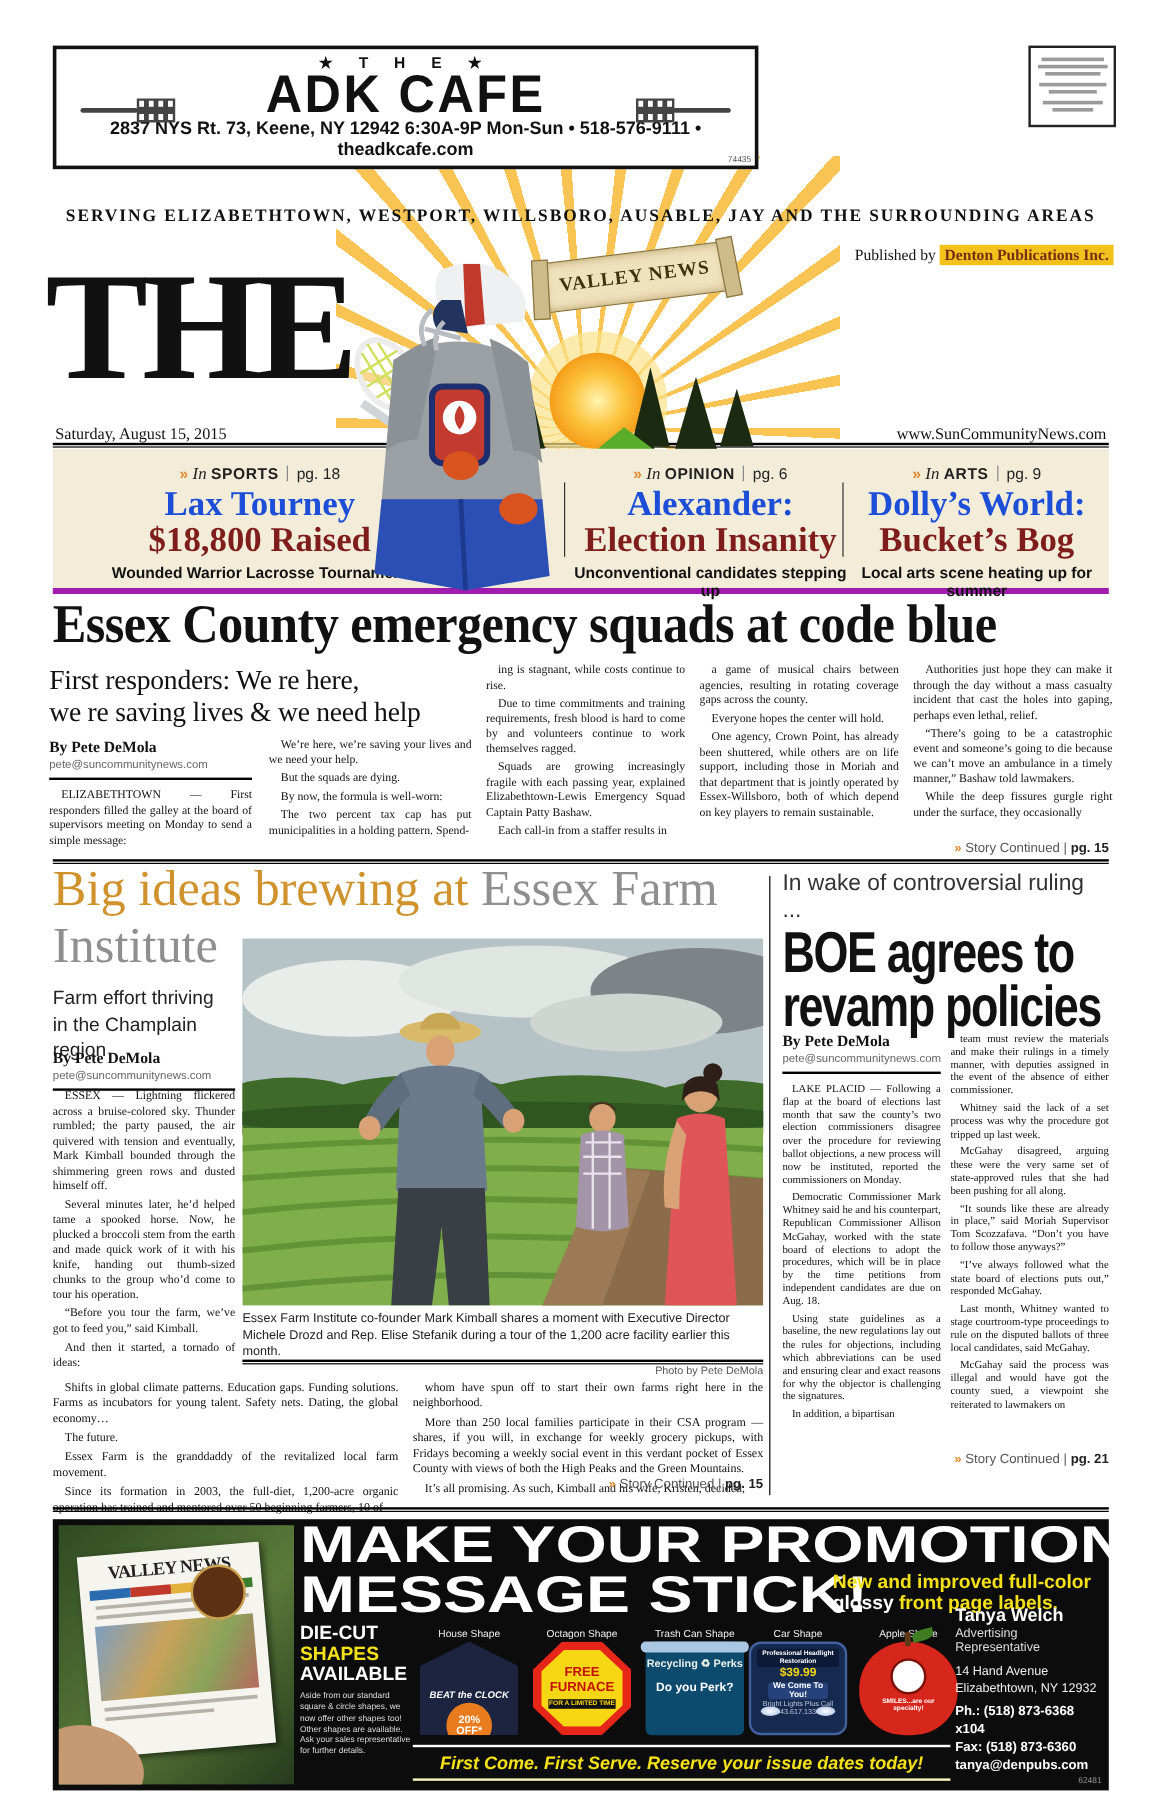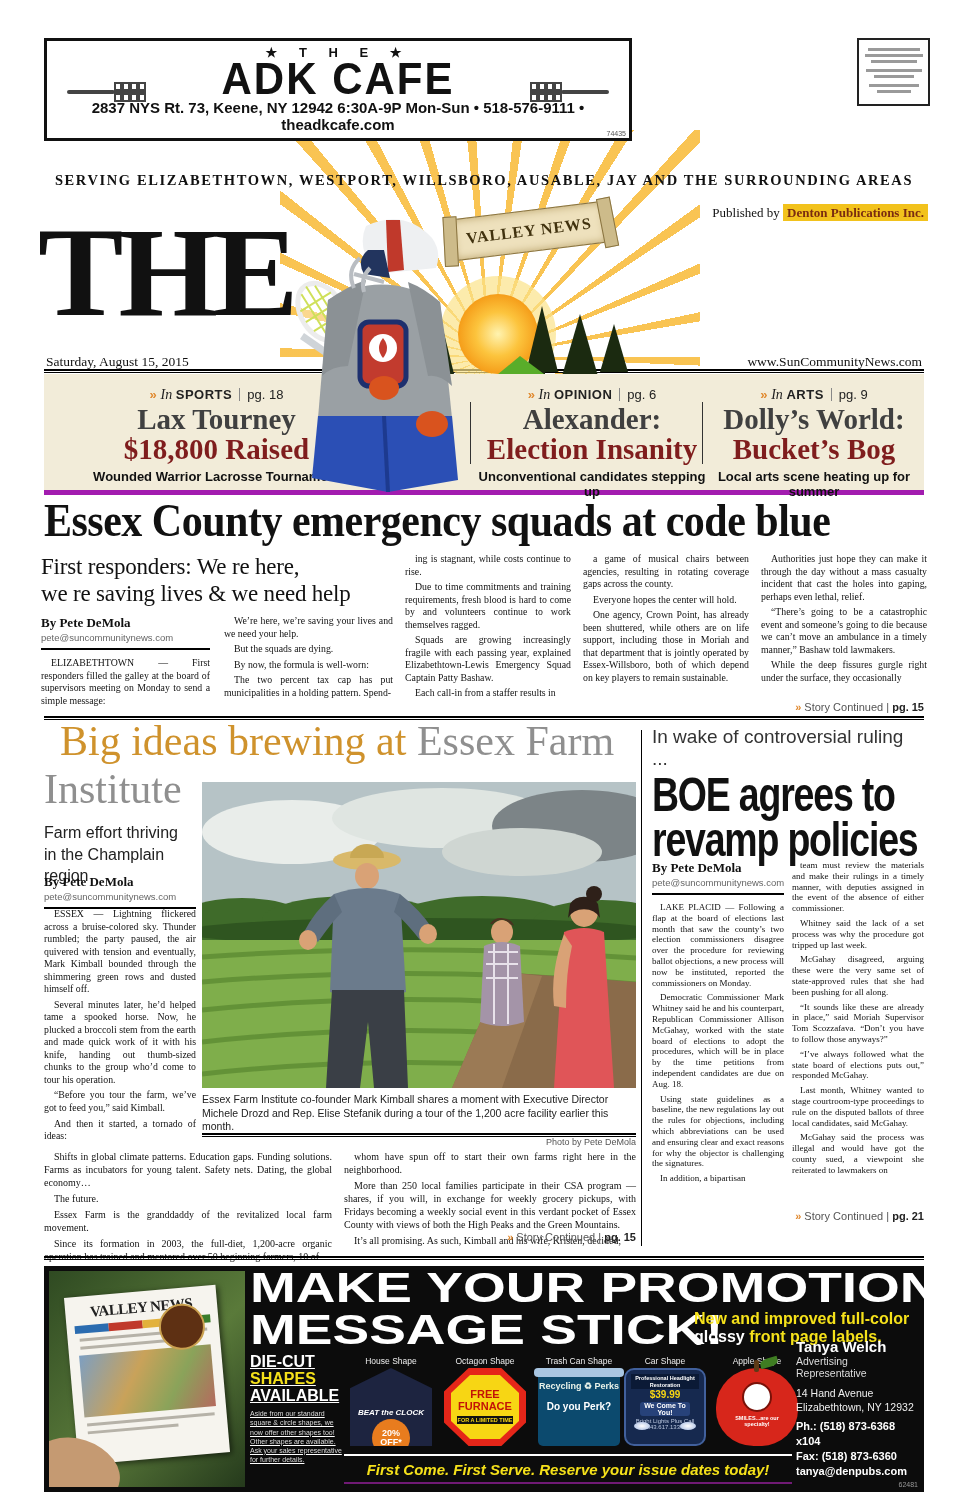--- a/index.html
+++ b/index.html
@@ -40,21 +40,21 @@
   .teasers{left:44px;top:374px;width:880px;height:116px;background:#f2ecd9;border-bottom:5px solid #a21caf;z-index:1;}
   .tz{position:absolute;top:13px;text-align:center;}
   .tz1{left:0;width:345px;}
   .tz2{left:428px;width:240px;}
   .tz3{left:662px;width:216px;}
   .kick{font:13px "Liberation Sans",sans-serif;color:#222;}
   .kick .arrow{color:#e0892f;font-weight:800;}
   .kick .inw{font:italic 14px "Liberation Serif",serif;}
   .kick .sec{font:800 13px "Liberation Sans",sans-serif;letter-spacing:.5px;}
   .kick .pipe{display:inline-block;border-left:1px solid #888;height:13px;margin:0 7px -2px 7px;}
-  .t1{font:700 29px/1.02 "Liberation Serif",serif;color:#404040;margin-top:2px;}
+  .t1{font:700 29px/1.02 "Liberation Serif",serif;color:#1d4ed8;margin-top:2px;}
   .t2{font:700 29px/1.02 "Liberation Serif",serif;color:#7f1d1d;}
   .tsub{font:600 13px "Liberation Sans",sans-serif;margin-top:5px;color:#111;}
   .vd{position:absolute;top:28px;width:1px;height:62px;background:#333;}
   
   .h1wrap{left:44px;top:497px;width:880px;}
   .h1wrap h1{margin:0;font:700 42px/1.05 "Liberation Serif",serif;letter-spacing:-.5px;transform:scaleY(1.08);transform-origin:top left;}
   .lead{left:44px;top:553px;width:880px;height:160px;display:flex;gap:12px;justify-content:center;}
   .leadL{width:352px;flex:none;position:relative;}
   .sh{font:23px/1.18 "Liberation Serif",serif;letter-spacing:-.2px;}
   .leadLcols{display:flex;gap:14px;margin-top:8px;}
@@ -64,21 +64,21 @@
   .byrule{height:2px;background:#000;margin:5px 0 7px;}
   .bt p{font:9.8px/1.28 "Liberation Serif",serif;text-align:justify;text-indent:10px;margin:0 0 3px;}
   .col{width:166px;flex:none;}
   .cont{font:11px "Liberation Sans",sans-serif;color:#555;text-align:right;}
   .cont .arrow{color:#e0892f;font-weight:800;}
   .cont b{color:#222;}
   .lead .cont{position:absolute;right:0;bottom:0;}
   
   .sec2{left:44px;top:726px;width:880px;height:528px;}
   .farm{position:absolute;left:0;top:0;width:592px;height:528px;}
-  .fh1{position:absolute;left:16px;top:-6px;font:42px/1 "Liberation Serif",serif;white-space:nowrap;}
+  .fh1{position:absolute;left:0;top:-6px;font:42px/1 "Liberation Serif",serif;white-space:nowrap;}
   .fh1 .o{color:#cf922c;}
   .fh1 .g{color:#8f8f8f;}
   .fh2{position:absolute;left:0;top:42px;font:42px/1 "Liberation Serif",serif;color:#8f8f8f;}
   .fdeck{position:absolute;left:0;top:96px;width:150px;font:16px/1.35 "Liberation Sans",sans-serif;color:#222;}
   .fby{position:absolute;left:0;top:148px;width:152px;}
   .fcol1{position:absolute;left:0;top:182px;width:152px;}
   .photo{position:absolute;left:158px;top:56px;width:434px;height:306px;}
   .caption{position:absolute;left:158px;top:367px;width:434px;font:10.5px/1.3 "Liberation Sans",sans-serif;color:#222;}
   .credit{text-align:right;font:9px "Liberation Sans",sans-serif;color:#555;margin-top:3px;}
   .caprule{position:absolute;left:158px;top:407px;width:434px;height:4px;border-top:2px solid #000;border-bottom:1px solid #000;box-sizing:border-box;}
@@ -102,21 +102,21 @@
   .paper .strip{display:flex;height:8px;margin:4px 8px;}
   .paper .strip div{flex:1;}
   .paper .tl{height:3px;background:#b6b2a8;margin:5px 12px;}
   .paper .pic{height:62px;margin:6px 10px;background:linear-gradient(120deg,#7d9fc2,#c9a25a 40%,#8aa35a 70%,#b56a5e);}
   .badge{position:absolute;right:14px;top:16px;width:42px;height:42px;border-radius:50%;background:#5e3013;border:2px solid #caa14f;color:#f2d9a0;font:5px "Liberation Sans",sans-serif;display:flex;align-items:center;justify-content:center;text-align:center;transform:rotate(8deg);}
   .hand{position:absolute;left:-18px;bottom:-16px;width:90px;height:64px;background:#c59a72;border-radius:50% 50% 40% 40%;transform:rotate(18deg);}
   .adl1{position:absolute;left:206px;top:0px;font:800 44px/1 "Liberation Sans",sans-serif;letter-spacing:0px;transform:scale(1.25,0.98);transform-origin:top left;white-space:nowrap;}
   .adl2{position:absolute;left:206px;top:42px;font:800 44px/1 "Liberation Sans",sans-serif;transform:scale(1.25,0.98);transform-origin:top left;white-space:nowrap;}
   .adtag{position:absolute;left:650px;top:44px;width:225px;font:700 16px/1.15 "Liberation Sans",sans-serif;color:#f5e11a;}
   .adtag .w{color:#fff;font-weight:800;}
-  .diecut{position:absolute;left:206px;top:88px;width:96px;text-decoration:underline;}
+  .diecut{position:absolute;left:206px;top:88px;width:96px;}
   .diecut .d1,.diecut .d3{font:800 16px/1.05 "Liberation Sans",sans-serif;color:#fff;}
   .diecut .d2{font:800 16px/1.05 "Liberation Sans",sans-serif;color:#f5e11a;}
   .diecut .dp{font:7px/1.3 "Liberation Sans",sans-serif;color:#ddd;margin-top:5px;}
   .shape-label{position:absolute;top:90px;font:8.5px "Liberation Sans",sans-serif;color:#eee;text-align:center;width:86px;}
   .sticker{position:absolute;top:102px;width:82px;height:78px;}
   .st-house{left:306px;background:#1d2440;clip-path:polygon(50% 0,100% 26%,100% 100%,0 100%,0 26%);}
   .st-house .b1{font:700 italic 8px "Liberation Sans",sans-serif;color:#fff;text-align:center;margin-top:40px;}
   .st-house .circ{width:38px;height:38px;border-radius:50%;background:#e87c1e;color:#fff;font:800 9px/1 "Liberation Sans",sans-serif;display:flex;align-items:center;justify-content:center;text-align:center;margin:2px auto 0;}
   .st-oct{left:400px;background:#e52619;clip-path:polygon(30% 0,70% 0,100% 30%,100% 70%,70% 100%,30% 100%,0 70%,0 30%);}
   .st-oct .inner{position:absolute;left:7px;top:7px;right:7px;bottom:7px;background:#f7d614;clip-path:polygon(28% 0,72% 0,100% 28%,100% 72%,72% 100%,28% 100%,0 72%,0 28%);text-align:center;}
@@ -135,21 +135,21 @@
   .st-apple{left:672px;background:#d7261b;border-radius:50% 50% 46% 46%;text-align:center;}
   .st-apple:before{content:"";position:absolute;top:-8px;left:38px;width:5px;height:12px;background:#5d3a17;border-radius:2px;}
   .st-apple:after{content:"";position:absolute;top:-10px;left:44px;width:18px;height:9px;background:#3f7d22;border-radius:50% 0 50% 0;transform:rotate(-15deg);}
   .st-apple .logo{width:26px;height:26px;border-radius:50%;background:#fff;margin:14px auto 3px;border:2px solid #7a1108;}
   .st-apple .a1{font:700 5.5px "Liberation Sans",sans-serif;color:#fff;padding:0 6px;}
   .contact{position:absolute;left:752px;top:72px;width:124px;}
   .contact .n{font:800 15px "Liberation Sans",sans-serif;}
   .contact .t{font:10.5px "Liberation Sans",sans-serif;color:#ddd;margin-bottom:8px;}
   .contact .a{font:10.5px/1.3 "Liberation Sans",sans-serif;color:#eee;}
   .contact .p{font:700 11px/1.35 "Liberation Sans",sans-serif;color:#fff;margin-top:5px;}
-  .strip2{position:absolute;left:300px;top:188px;width:448px;height:26px;border-top:2px solid #fff;border-bottom:2px solid #701a75;display:flex;align-items:center;justify-content:center;font:800 italic 15px "Liberation Sans",sans-serif;color:#f5e11a;}
+  .strip2{position:absolute;left:300px;top:188px;width:448px;height:26px;border-top:2px solid #fff;border-bottom:2px solid #fef9c3;display:flex;align-items:center;justify-content:center;font:800 italic 15px "Liberation Sans",sans-serif;color:#f5e11a;}
   .adnum{position:absolute;right:6px;bottom:4px;font:7px "Liberation Sans",sans-serif;color:#999;}
 </style>
 </head>
 <body>
 
 <div class="abs rays"></div>
 
 <div class="abs adk">
   <div class="adk-the">★ T H E ★</div>
   <div class="adk-name">ADK CAFE</div>

